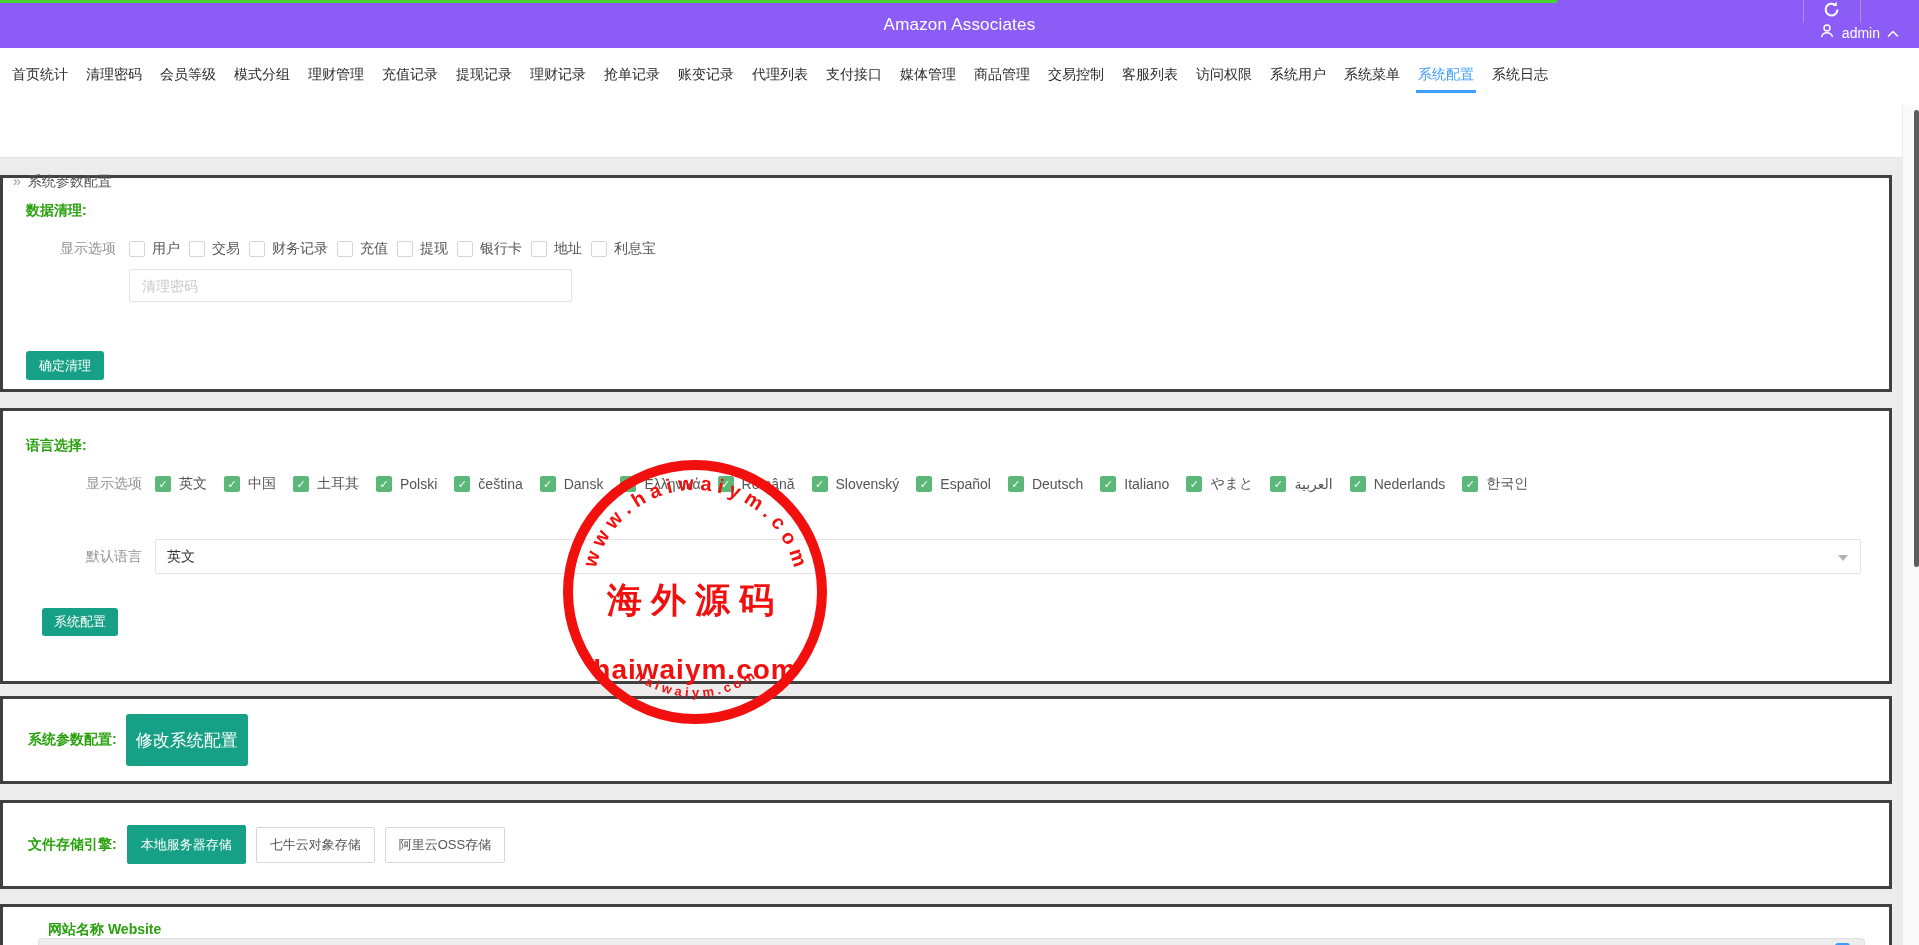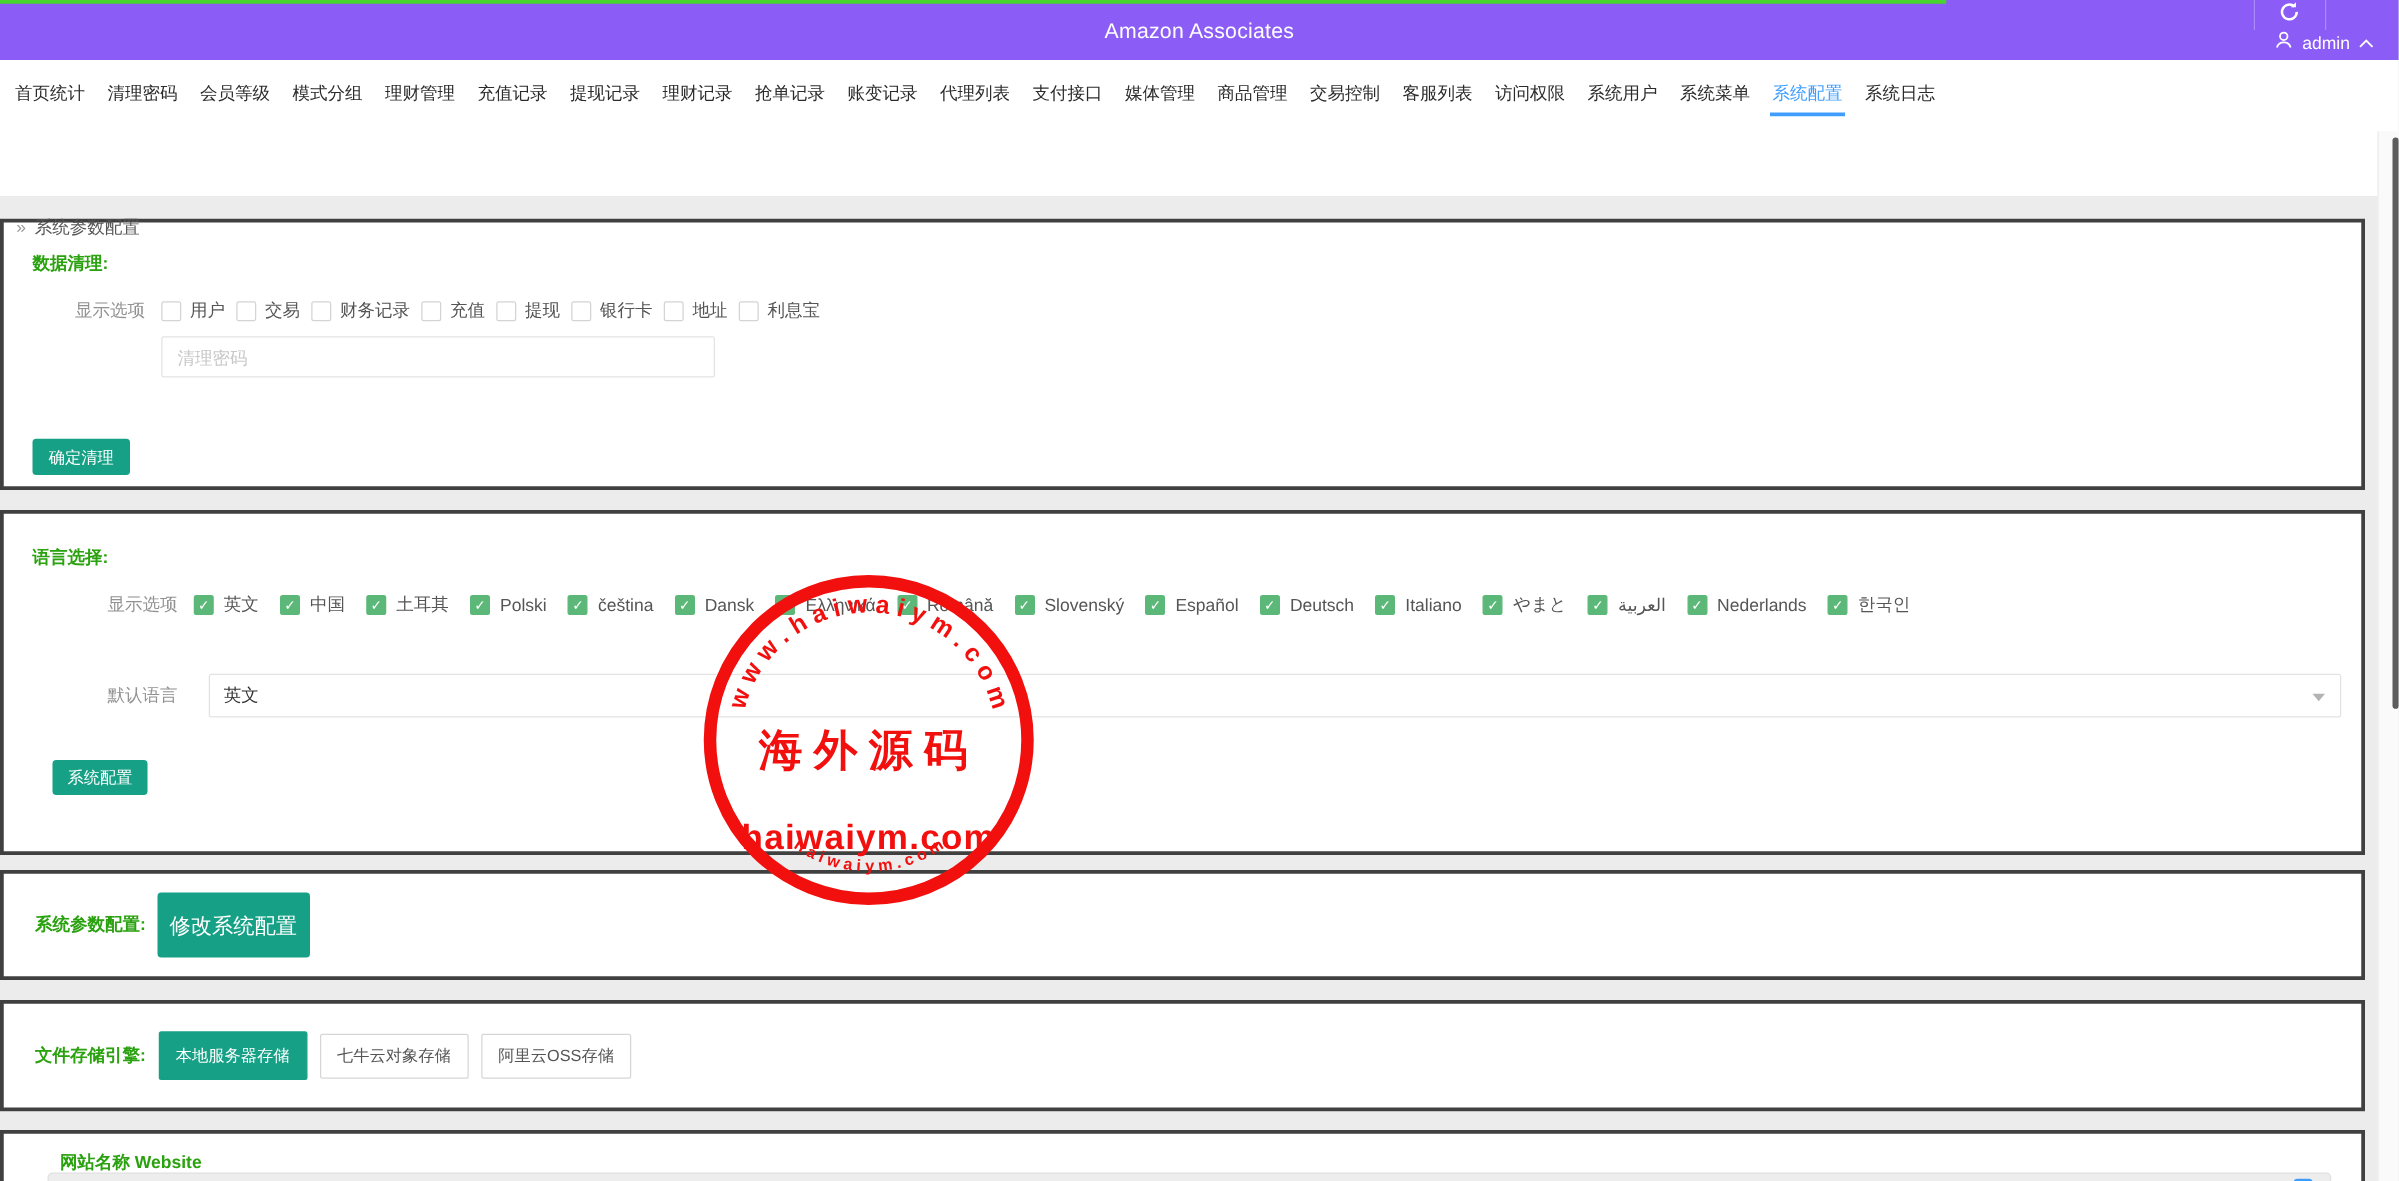--- a/index.html
+++ b/index.html
@@ -251,21 +251,21 @@
         <span class="cb-item">
           <span class="cb-box checked">✓</span>
           <span class="cb-label">Nederlands</span>
         </span>
         <span class="cb-item">
           <span class="cb-box checked">✓</span>
           <span class="cb-label">한국인</span>
         </span>
       </div>
   </div>
-  <div class="form-row" style="left:23px;top:128px;height:35px;gap:12px;">
+  <div class="form-row" style="left:23px;top:128px;height:35px;">
     <div class="row-label">默认语言</div>
     <div class="select-box">
       <div class="select-value">英文</div>
       <div class="select-caret"></div>
     </div>
   </div>
   <button class="btn-teal btn-savelang">系统配置</button>
 </div>
 
 <div class="card card3">

